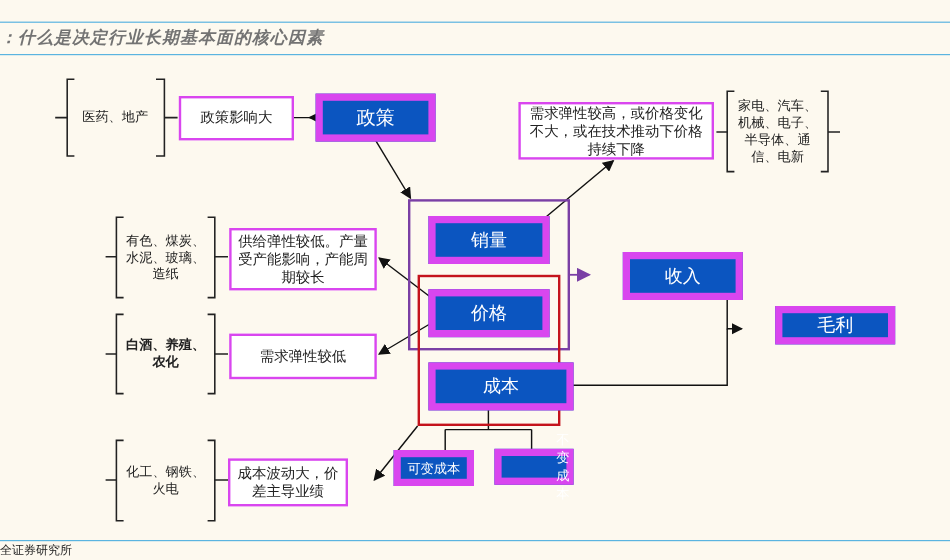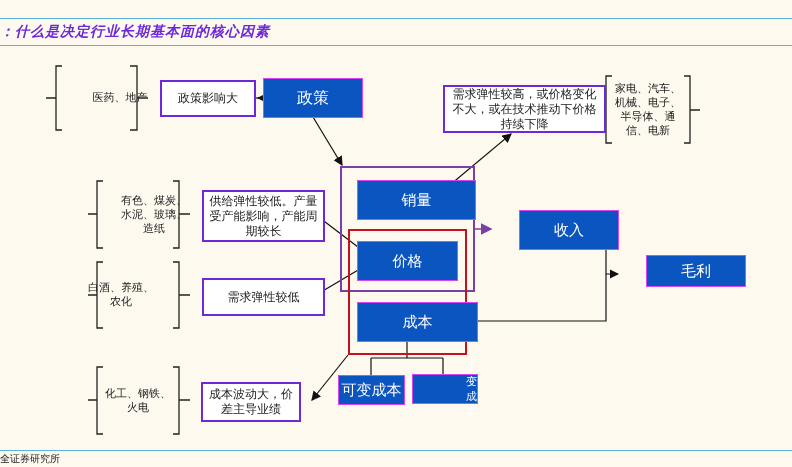--- a/index.html
+++ b/index.html
@@ -1,21 +1,21 @@
 <!DOCTYPE html>
 <html><head>
 <meta charset="utf-8">
 <style>
   html, body { margin:0; padding:0; }
   body { width:792px; height:467px; background:#fdf9ef; position:relative; overflow:hidden; font-family:"DejaVu Sans", sans-serif; }
   .hline { position:absolute; left:0; width:792px; height:1px; background:#5ab4e0; }
-  .title { position:absolute; left:0; top:23px; font-family:"DejaVu Serif", serif; font-style:italic; font-weight:bold; font-size:14px; color:#6d28d9; letter-spacing:1px; }
+  .title { position:absolute; left:0; top:23px; font-family:"DejaVu Serif", serif; font-style:italic; font-weight:bold; font-size:14px; color:#737373; letter-spacing:1px; }
   .source { position:absolute; left:0; top:452px; font-family:"DejaVu Serif", serif; font-size:10px; color:#222; }
-  .bbox { position:absolute; background:#0b55c0; border:1px solid #d946ef; color:#fff; display:flex; align-items:center; justify-content:center; text-align:right; box-sizing:border-box; }
-  .gbox { position:absolute; background:#fff; border:2px solid #6d28d9; color:#222; display:flex; align-items:center; justify-content:center; text-align:center; box-sizing:border-box; font-size:12px; line-height:15px;margin-left:11px; }
+  .bbox { position:absolute; background:#0b55c0; border:6px solid #d946ef; color:#fff; display:flex; align-items:center; justify-content:center; text-align:left; box-sizing:border-box; }
+  .gbox { position:absolute; background:#fff; border:2px solid #d946ef; color:#222; display:flex; align-items:center; justify-content:center; text-align:center; box-sizing:border-box; font-size:12px; line-height:15px; }
   .list { position:absolute; display:flex; align-items:center; justify-content:center; text-align:center; font-size:11px; line-height:14px; color:#222; box-sizing:border-box; }
   svg.overlay { position:absolute; left:0; top:0; }
 </style>
 </head>
 <body>
 
 <div class="hline" style="top:18px;"></div>
 <div class="title">：什么是决定行业长期基本面的核心因素</div>
 <div class="hline" style="top:45px;"></div>
 
@@ -53,39 +53,39 @@
     <path d="M592,229 L606,229 L606,274 L618,274" marker-end="url(#ab)"></path>
     <path d="M458,321 L606,321 L606,274"></path>
     <path d="M407,341 L407,358 M371,358 L443,358 M371,358 L371,375 M443,358 L443,375"></path>
   </g>
 
   <rect x="341" y="167" width="133" height="124" fill="none" stroke="#7a3fa5" stroke-width="2"></rect>
   <rect x="349" y="230" width="117" height="124" fill="none" stroke="#c4131c" stroke-width="2"></rect>
   <line x1="474" y1="229" x2="491" y2="229" stroke="#7a3fa5" stroke-width="1.5" marker-end="url(#ap)"></line>
 </svg>
 
-<div class="list" style="left:62px;top:66px;width:68px;height:64px;margin-left:24px;">医药、地产</div>
+<div class="list" style="left:62px;top:66px;width:68px;height:64px;">医药、地产</div>
 <div class="gbox" style="left:149px;top:80px;width:96px;height:37px;">政策影响大</div>
 <div class="bbox" style="left:263px;top:78px;width:100px;height:40px;font-size:16px;">政策</div>
 
 <div class="gbox" style="left:432px;top:85px;width:163px;height:48px;padding:16px 6px;">需求弹性较高，或价格变化不大，或在技术推动下价格持续下降</div>
 <div class="list" style="left:610px;top:76px;width:76px;height:67px;">家电、汽车、机械、电子、半导体、通信、电新</div>
 
-<div class="list" style="left:100px;top:181px;width:76px;height:67px;margin-left:16px;">有色、煤炭、水泥、玻璃、造纸</div>
+<div class="list" style="left:100px;top:181px;width:76px;height:67px;">有色、煤炭、水泥、玻璃、造纸</div>
 <div class="gbox" style="left:191px;top:190px;width:123px;height:52px;padding:4px 5px;">供给弹性较低。产量受产能影响，产能周期较长</div>
 
-<div class="list" style="left:83px;top:262px;width:76px;height:66px;">白酒、养殖、农化</div>
+<div class="list" style="left:100px;top:262px;width:76px;height:66px;font-weight:bold;">白酒、养殖、农化</div>
 <div class="gbox" style="left:191px;top:278px;width:123px;height:38px;">需求弹性较低</div>
 
 <div class="list" style="left:100px;top:367px;width:76px;height:67px;">化工、钢铁、火电</div>
 <div class="gbox" style="left:190px;top:382px;width:100px;height:40px;padding:16px 5px;">成本波动大，价差主导业绩</div>
 
-<div class="bbox" style="left:357px;top:180px;width:119px;height:40px;font-size:15px;">销量</div>
+<div class="bbox" style="left:357px;top:180px;width:101px;height:40px;font-size:15px;">销量</div>
 <div class="bbox" style="left:357px;top:241px;width:101px;height:40px;font-size:15px;">价格</div>
 <div class="bbox" style="left:357px;top:302px;width:121px;height:40px;font-size:15px;">成本</div>
-<div class="bbox" style="left:338px;top:375px;width:67px;height:30px;font-size:15px;">可变成本</div>
+<div class="bbox" style="left:328px;top:375px;width:67px;height:30px;font-size:11px;">可变成本</div>
 <div class="bbox" style="left:412px;top:374px;width:66px;height:30px;font-size:11px;padding-left:48px;">不变成本</div>
 
 <div class="bbox" style="left:492px;top:210px;width:100px;height:40px;font-size:15px;margin-left:27px;">收入</div>
 <div class="bbox" style="left:622px;top:255px;width:100px;height:32px;font-size:15px;margin-left:24px;">毛利</div>
 
 <div class="hline" style="top:450px;"></div>
 <div class="source">全证券研究所</div>
 
 </body></html>

